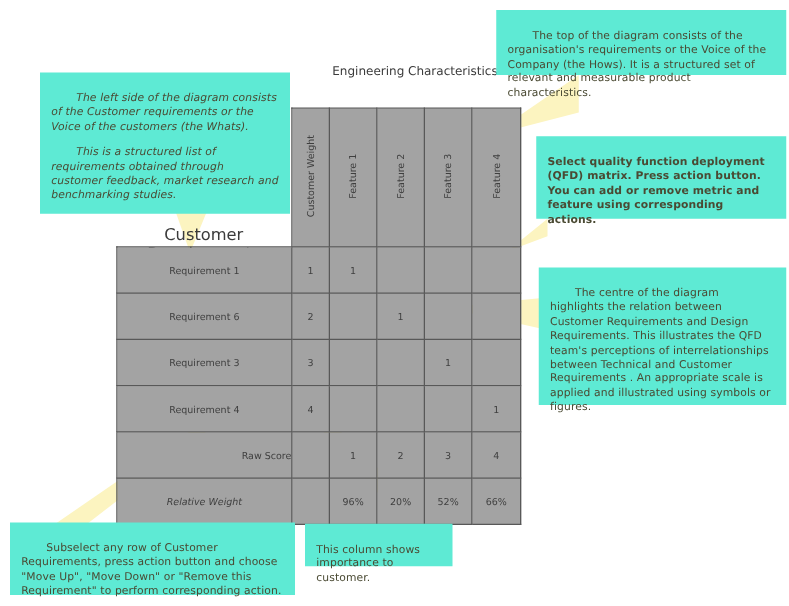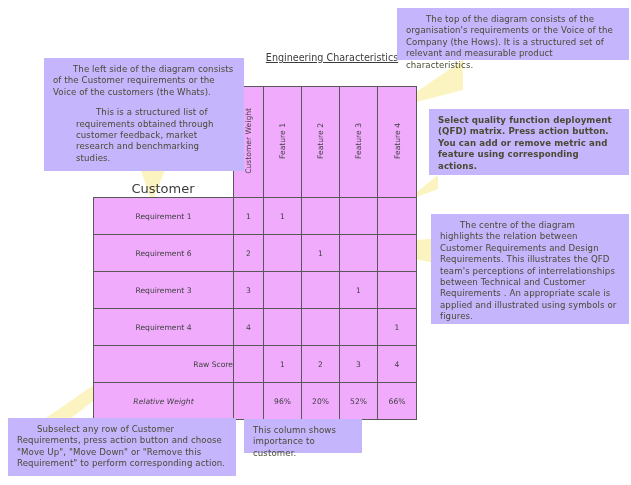--- a/index.html
+++ b/index.html
@@ -24,40 +24,39 @@
   
   .leader {
     position: absolute;
     pointer-events: none;
   }
   .leader svg { display: block; overflow: visible; }
 
   
   .note {
     position: absolute;
-    background: #c4b5fd;
+    background: #5eead4;
     color: #4a4a33;
     font-size: 8.6px;
     line-height: 11.4px;
-    padding: 6px 9px 7px 9px;
+    padding: 16px 9px 7px 9px;
     box-sizing: border-box;
     letter-spacing: 0.1px;
   }
   .note p { margin: 0; }
-  .note p + p { margin-top: 9px; margin-left: 23px; }
+  .note p + p { margin-top: 9px; }
   .note .ind { display: inline-block; width: 20px; }
 
   
   .diagram-title {
     position: absolute;
     text-align: center;
     font-size: 9.6px;
     color: #3b3b3b;
     line-height: 12.5px;
-    text-decoration: underline;
   }
   .axis-label {
     position: absolute;
     font-size: 13px;
     color: #3b3b3b;
     text-align: center;
   }
 
   
   #matrix {
@@ -65,21 +64,21 @@
     border-collapse: collapse;
     table-layout: fixed;
     font-size: 7.6px;
     color: #3f3f3f;
   }
   #matrix td {
     border: 1px solid #585858;
     padding: 0;
     text-align: center;
     vertical-align: middle;
-    background: #f0abfc;
+    background: #a3a3a3;
   }
   td.req-name {
     background: #c2e7fb;
     text-align: left;
     padding-left: 7px;
   }
   td.sum-name {
     background: #ffffff;
     text-align: left;
     padding-left: 7px;
@@ -231,21 +230,21 @@
         <td class="sum-name" style="height:36px;font-style:italic;">Relative Weight</td>
         <td></td>
         <td class="score-cell">96%</td>
         <td class="score-cell">20%</td>
         <td class="score-cell">52%</td>
         <td class="score-cell">66%</td>
       </tr>
     </tbody>
   </table>
 
-  <div class="note" style="left:44px; top:58px; width:200px; height:113px;">
+  <div class="note" style="left:32px; top:58px; width:200px; height:113px;font-style:italic;">
     <p><span class="ind"></span><span>The left side of the diagram consists of the Customer requirements or the Voice of the customers (the Whats).</span></p>
     <p><span class="ind"></span><span>This is a structured list of requirements obtained through customer feedback, market research and benchmarking studies.</span></p>
   </div>
 
   <div class="note" style="left:397px; top:8px; width:232px; height:52px;">
     <p><span class="ind"></span><span>The top of the diagram consists of the organisation's requirements or the Voice of the Company (the Hows). It is a structured set of relevant and measurable product characteristics.</span></p>
   </div>
 
   <div class="note" style="left:429px; top:109px; width:200px; height:66px;font-weight:bold;">
     <p>Select quality function deployment (QFD) matrix. Press action button. You can add or remove metric and feature using corresponding actions.</p>

